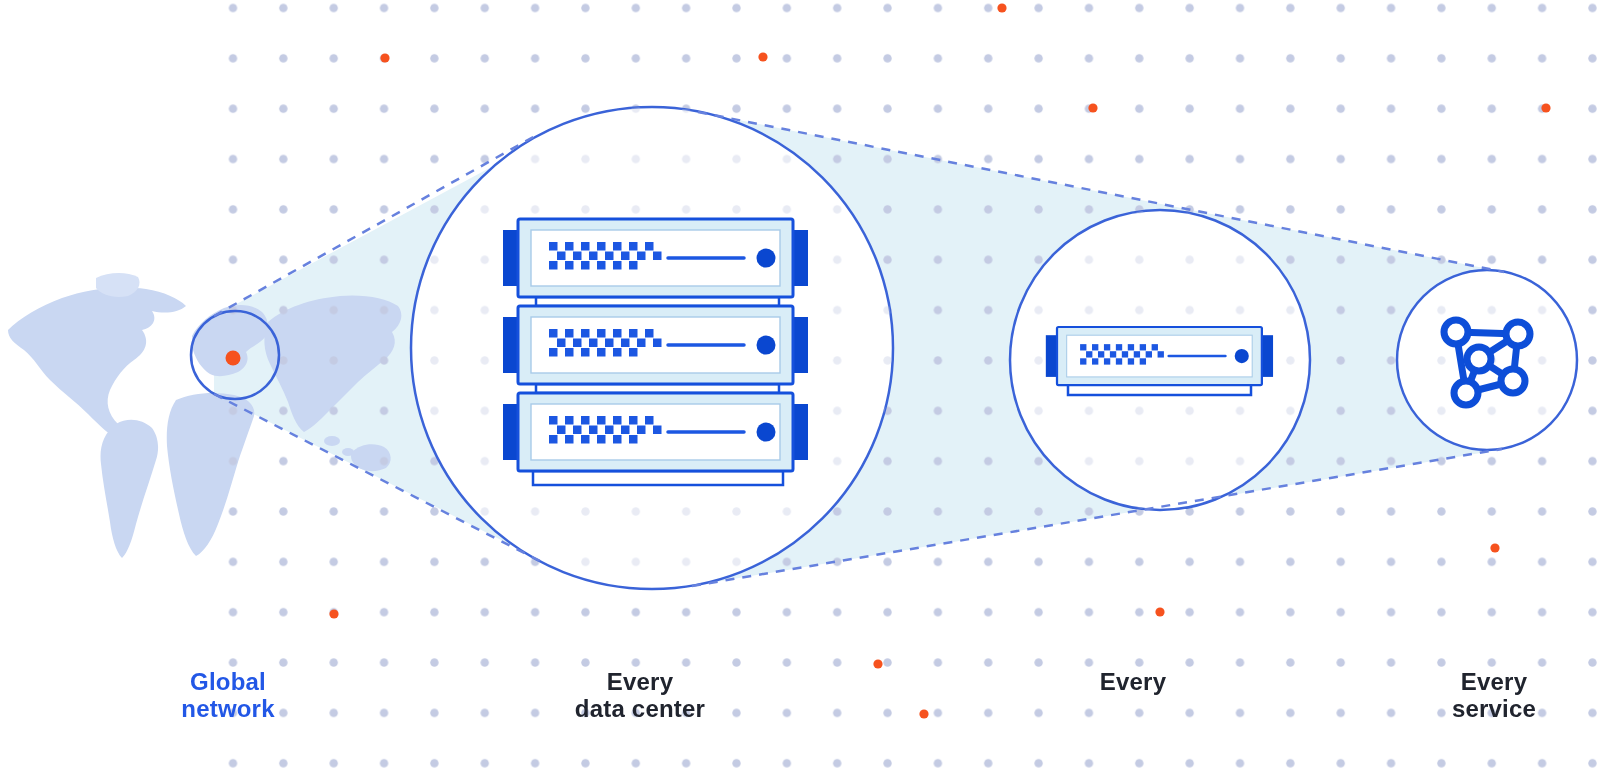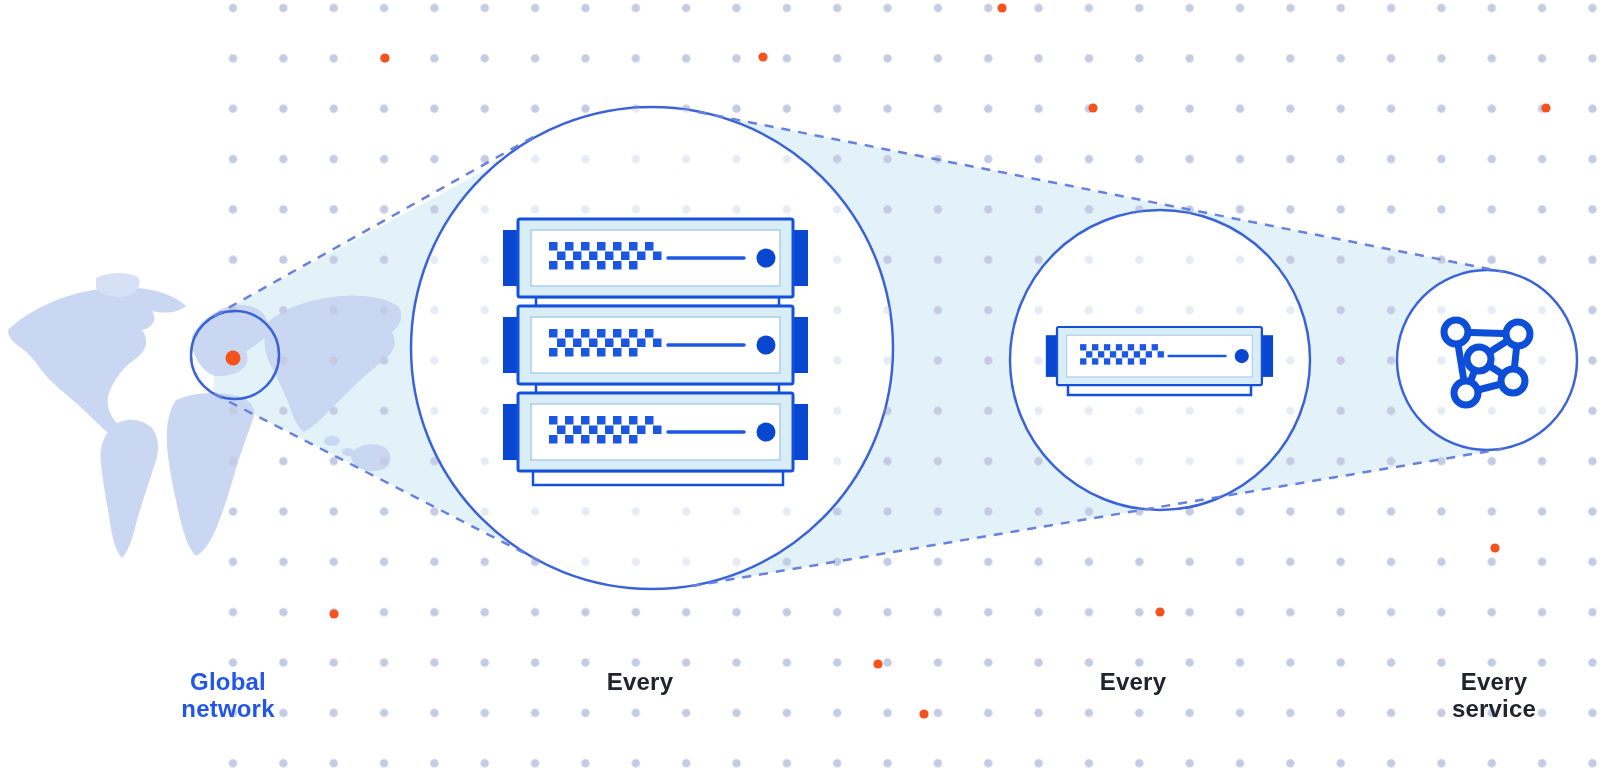--- a/index.html
+++ b/index.html
@@ -160,20 +160,21 @@
     <line class="dash" x1="692" y1="586" x2="1502" y2="449"></line>
   </g>
 </svg>
 
 <div class="caption blue" style="left:228px;top:668px">
   <div>Global</div>
   <div>network</div>
 </div>
 <div class="caption" style="left:640px;top:668px">
   <div>Every</div>
+  <div>data center</div>
 </div>
 <div class="caption" style="left:1133px;top:668px">
   <div>Every</div>
 </div>
 <div class="caption" style="left:1494px;top:668px">
   <div>Every</div>
   <div>service</div>
 </div>
 
 </body></html>

